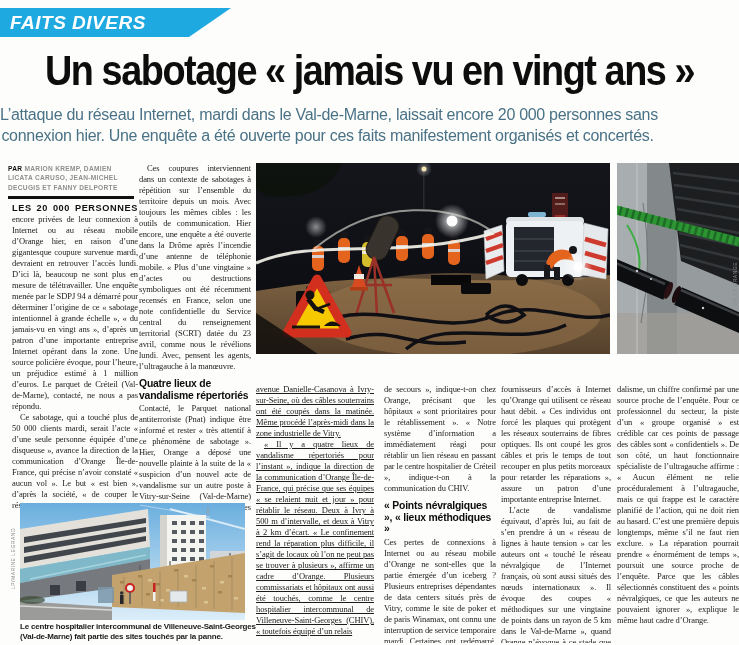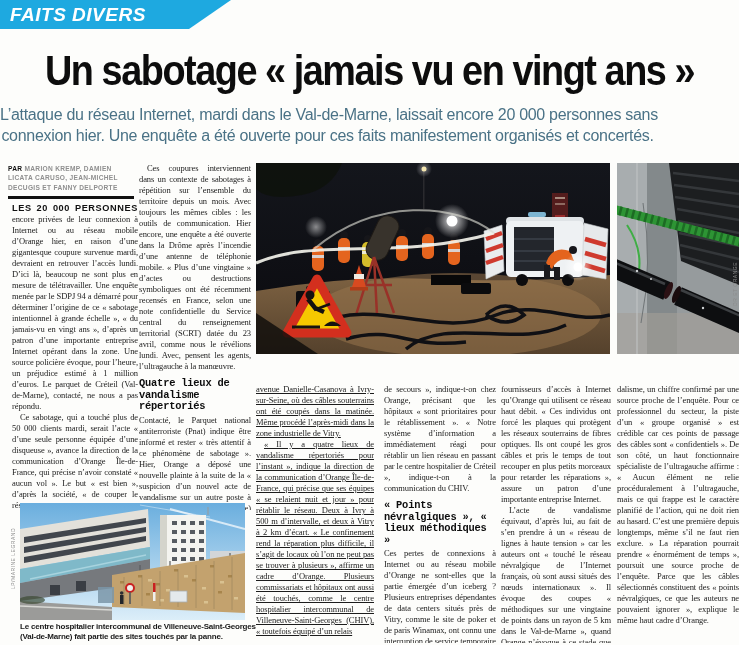--- a/index.html
+++ b/index.html
@@ -1,19 +1,19 @@
 <!DOCTYPE html>
 <html lang="fr"><head>
 <meta charset="utf-8">
 <style>
   html,body{margin:0;padding:0;background:#e8e8e8;}
   .page{position:relative;width:739px;height:645px;background:#fdfdfb;overflow:hidden;
         font-family:"Liberation Sans",sans-serif;}
   
-  .banner{position:absolute;left:0;top:0;width:232px;height:29px;background:#1ea9e0;
+  .banner{position:absolute;left:0;top:8px;width:232px;height:29px;background:#1ea9e0;
           clip-path:polygon(0 0,231px 0,189px 100%,0 100%);}
   .banner-label{font-style:italic;font-weight:900;font-size:19px;line-height:29px;
           color:#ffffff;padding-left:10px;letter-spacing:.5px;}
   
   .headline{position:absolute;top:47px;left:0;width:739px;text-align:center;white-space:nowrap;
           font-weight:900;font-size:42px;letter-spacing:-1.6px;color:#0d0d0d;
           transform:scaleX(.9);transform-origin:center;}
   .standfirst{position:absolute;top:104px;left:0;width:655px;text-align:center;color:#4a7286;
           font-size:16px;line-height:21px;letter-spacing:-.3px;}
   .standfirst div{white-space:nowrap;}
@@ -22,21 +22,21 @@
           letter-spacing:.3px;color:#8f8f8f;font-weight:700;}
   .byline .par{color:#111;font-weight:900;}
   .byline-rule{position:absolute;left:8px;top:196px;width:126px;height:3px;background:#111;}
   
   .col{position:absolute;overflow:hidden;font-family:"Liberation Serif",serif;
        font-size:8.5px;line-height:11px;color:#1c1c1c;text-align:justify;letter-spacing:-.1px;}
   .col p{margin:0;}
   .col p.ind{text-indent:8px;}
   .lead-in{font-family:"Liberation Sans",sans-serif;font-weight:800;font-size:9.2px;
        letter-spacing:.6px;color:#111;}
-  .subhead{font-family:Liberation Mono, monospace;font-weight:800;font-size:10.4px;
+  .subhead{font-family:Liberation Sans, sans-serif;font-weight:800;font-size:10.4px;
        line-height:11.6px;color:#0d0d0d;margin:6px 0 2px;text-align:left;letter-spacing:-.2px;}
   .c1{left:12px;  top:203px;width:126px;height:307px;}
   .c2{left:139px;top:163px;width:112px;height:347px;}
   .c3{left:256px;top:384px;width:118px;height:259px;text-decoration:underline;}
   .c4{left:384px;top:384px;width:112px;height:259px;}
   .c5{left:501px;top:384px;width:110px;height:259px;}
   .c6{left:617px;top:384px;width:122px;height:259px;}
   
   .photo{position:absolute;overflow:hidden;}
   .photo svg{display:block;}

